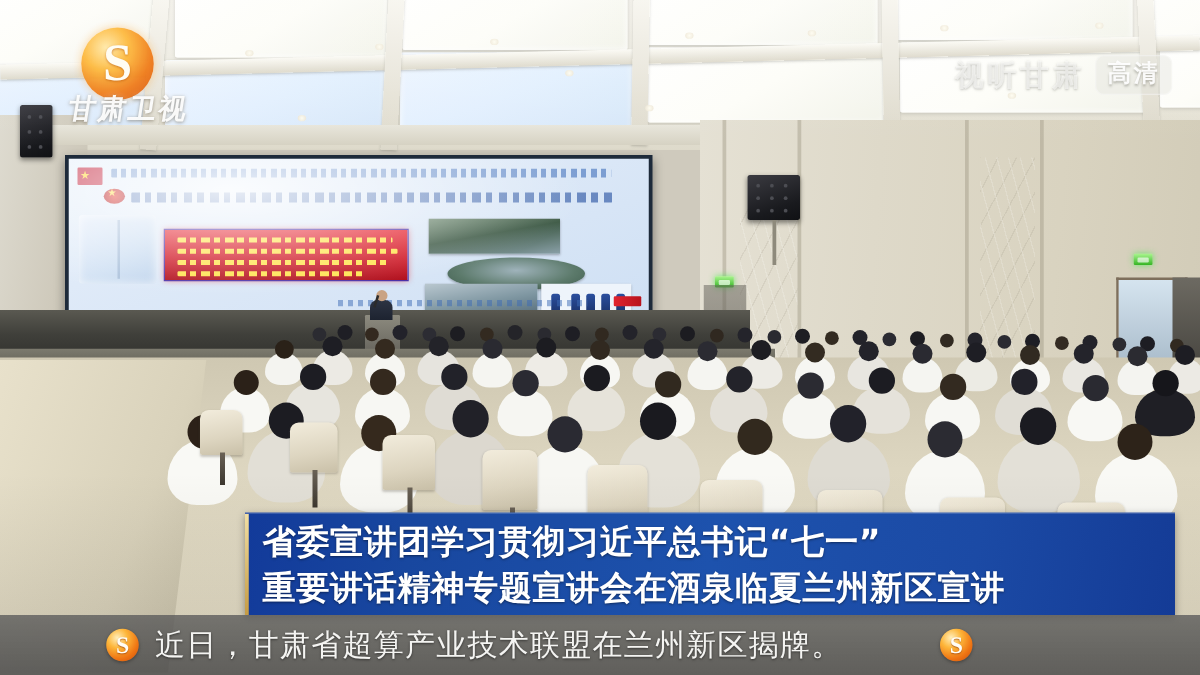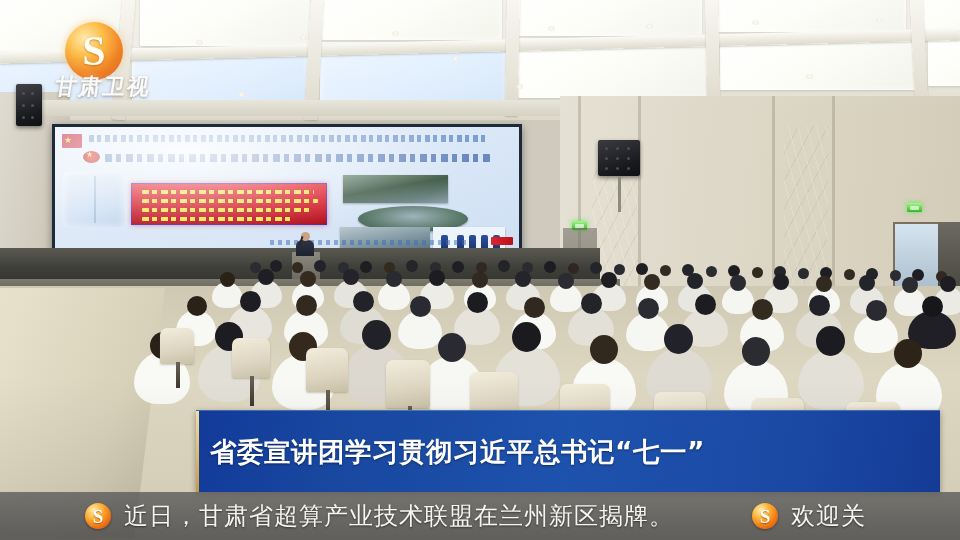--- a/index.html
+++ b/index.html
@@ -501,37 +501,41 @@
   </div>
 
   <div class="bug">
     <div class="bug-mark">
       <div class="s-orb"></div>
       <div class="s-glyph">S</div>
     </div>
     <div class="bug-text">甘肃卫视</div>
   </div>
 
+  <div class="tr-wrap">
+    <div class="tr-text">视听甘肃</div>
+    <div class="hd-badge">高清</div>
+  </div>
 
   <div class="lower">
     <div class="headline">
       <div class="hl-line">省委宣讲团学习贯彻习近平总书记“七一”</div>
+      <div class="hl-line">重要讲话精神专题宣讲会在酒泉临夏兰州新区宣讲</div>
     </div>
   </div>
 
   <div class="ticker">
     <div class="tk-lead"></div>
     <div class="tk-item">
       <div class="tk-orb">
         <span>S</span>
       </div>
       <div class="tk-text">近日，甘肃省超算产业技术联盟在兰州新区揭牌。</div>
     </div>
     <div class="tk-gap"></div>
     <div class="tk-item">
       <div class="tk-orb">
         <span>S</span>
       </div>
-      <div class="tk-text">欢迎关</div>
     </div>
   </div>
 
 </div>
 
 </body></html>

